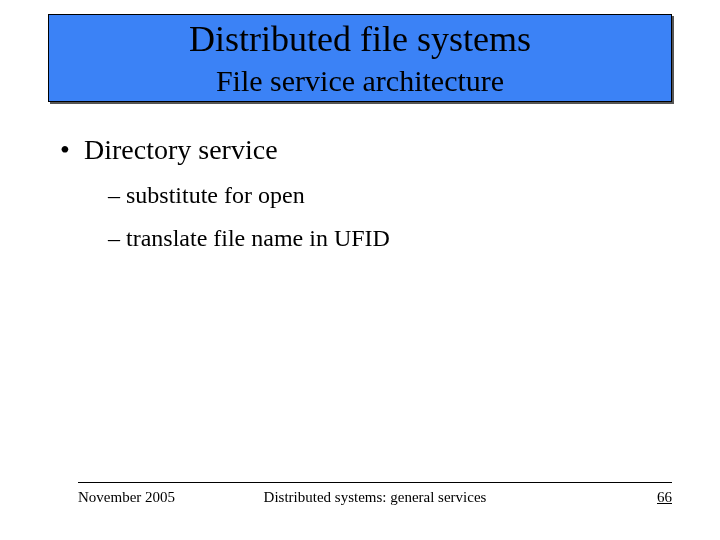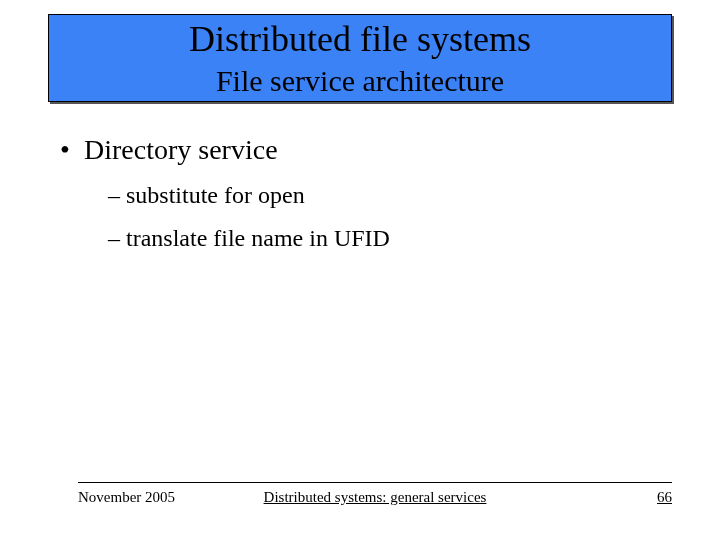--- a/index.html
+++ b/index.html
@@ -66,21 +66,20 @@
     display: flex;
     justify-content: space-between;
     align-items: baseline;
     margin-left: 30px;
   }
   .footer-center {
     position: absolute;
     left: 0;
     right: 0;
     text-align: center;
-    text-decoration: underline;
   }
   .footer-left { z-index: 1; }
   .footer-right { z-index: 1; text-decoration: underline; }
 </style>
 </head>
 <body>
 
 <div class="header-block">
   <div class="main-title">Distributed file systems</div>
   <div class="sub-title">File service architecture</div>

